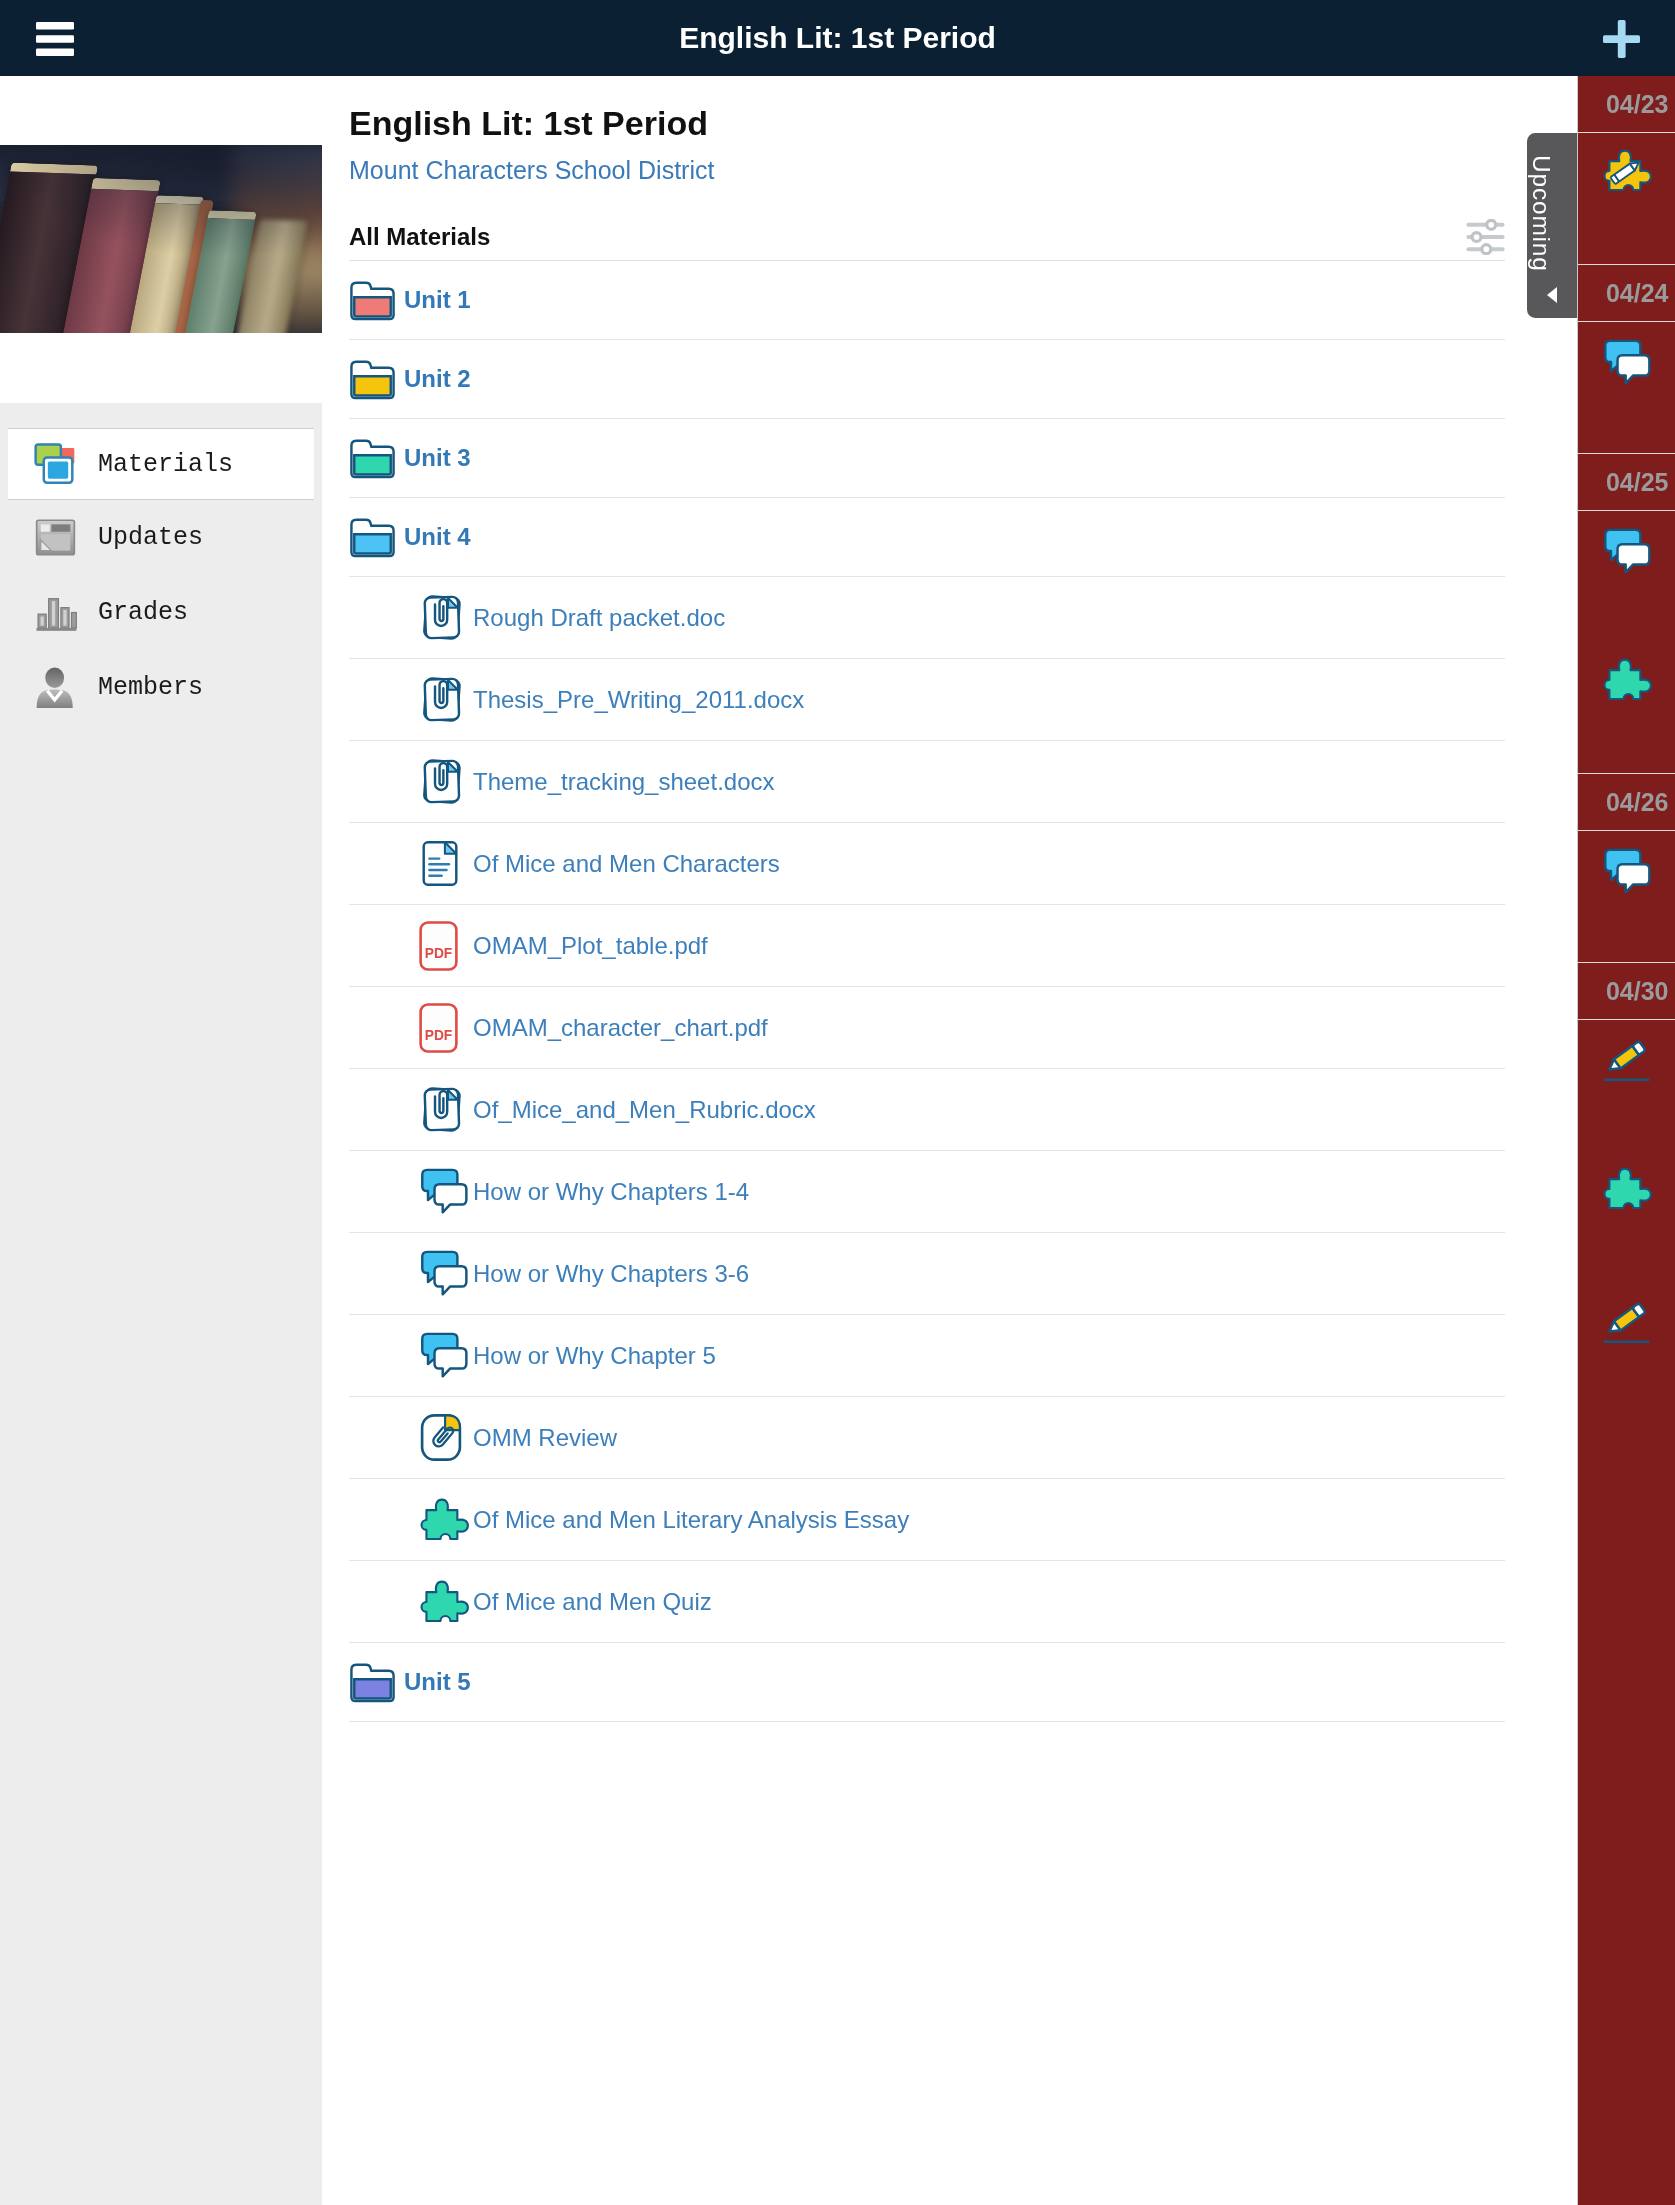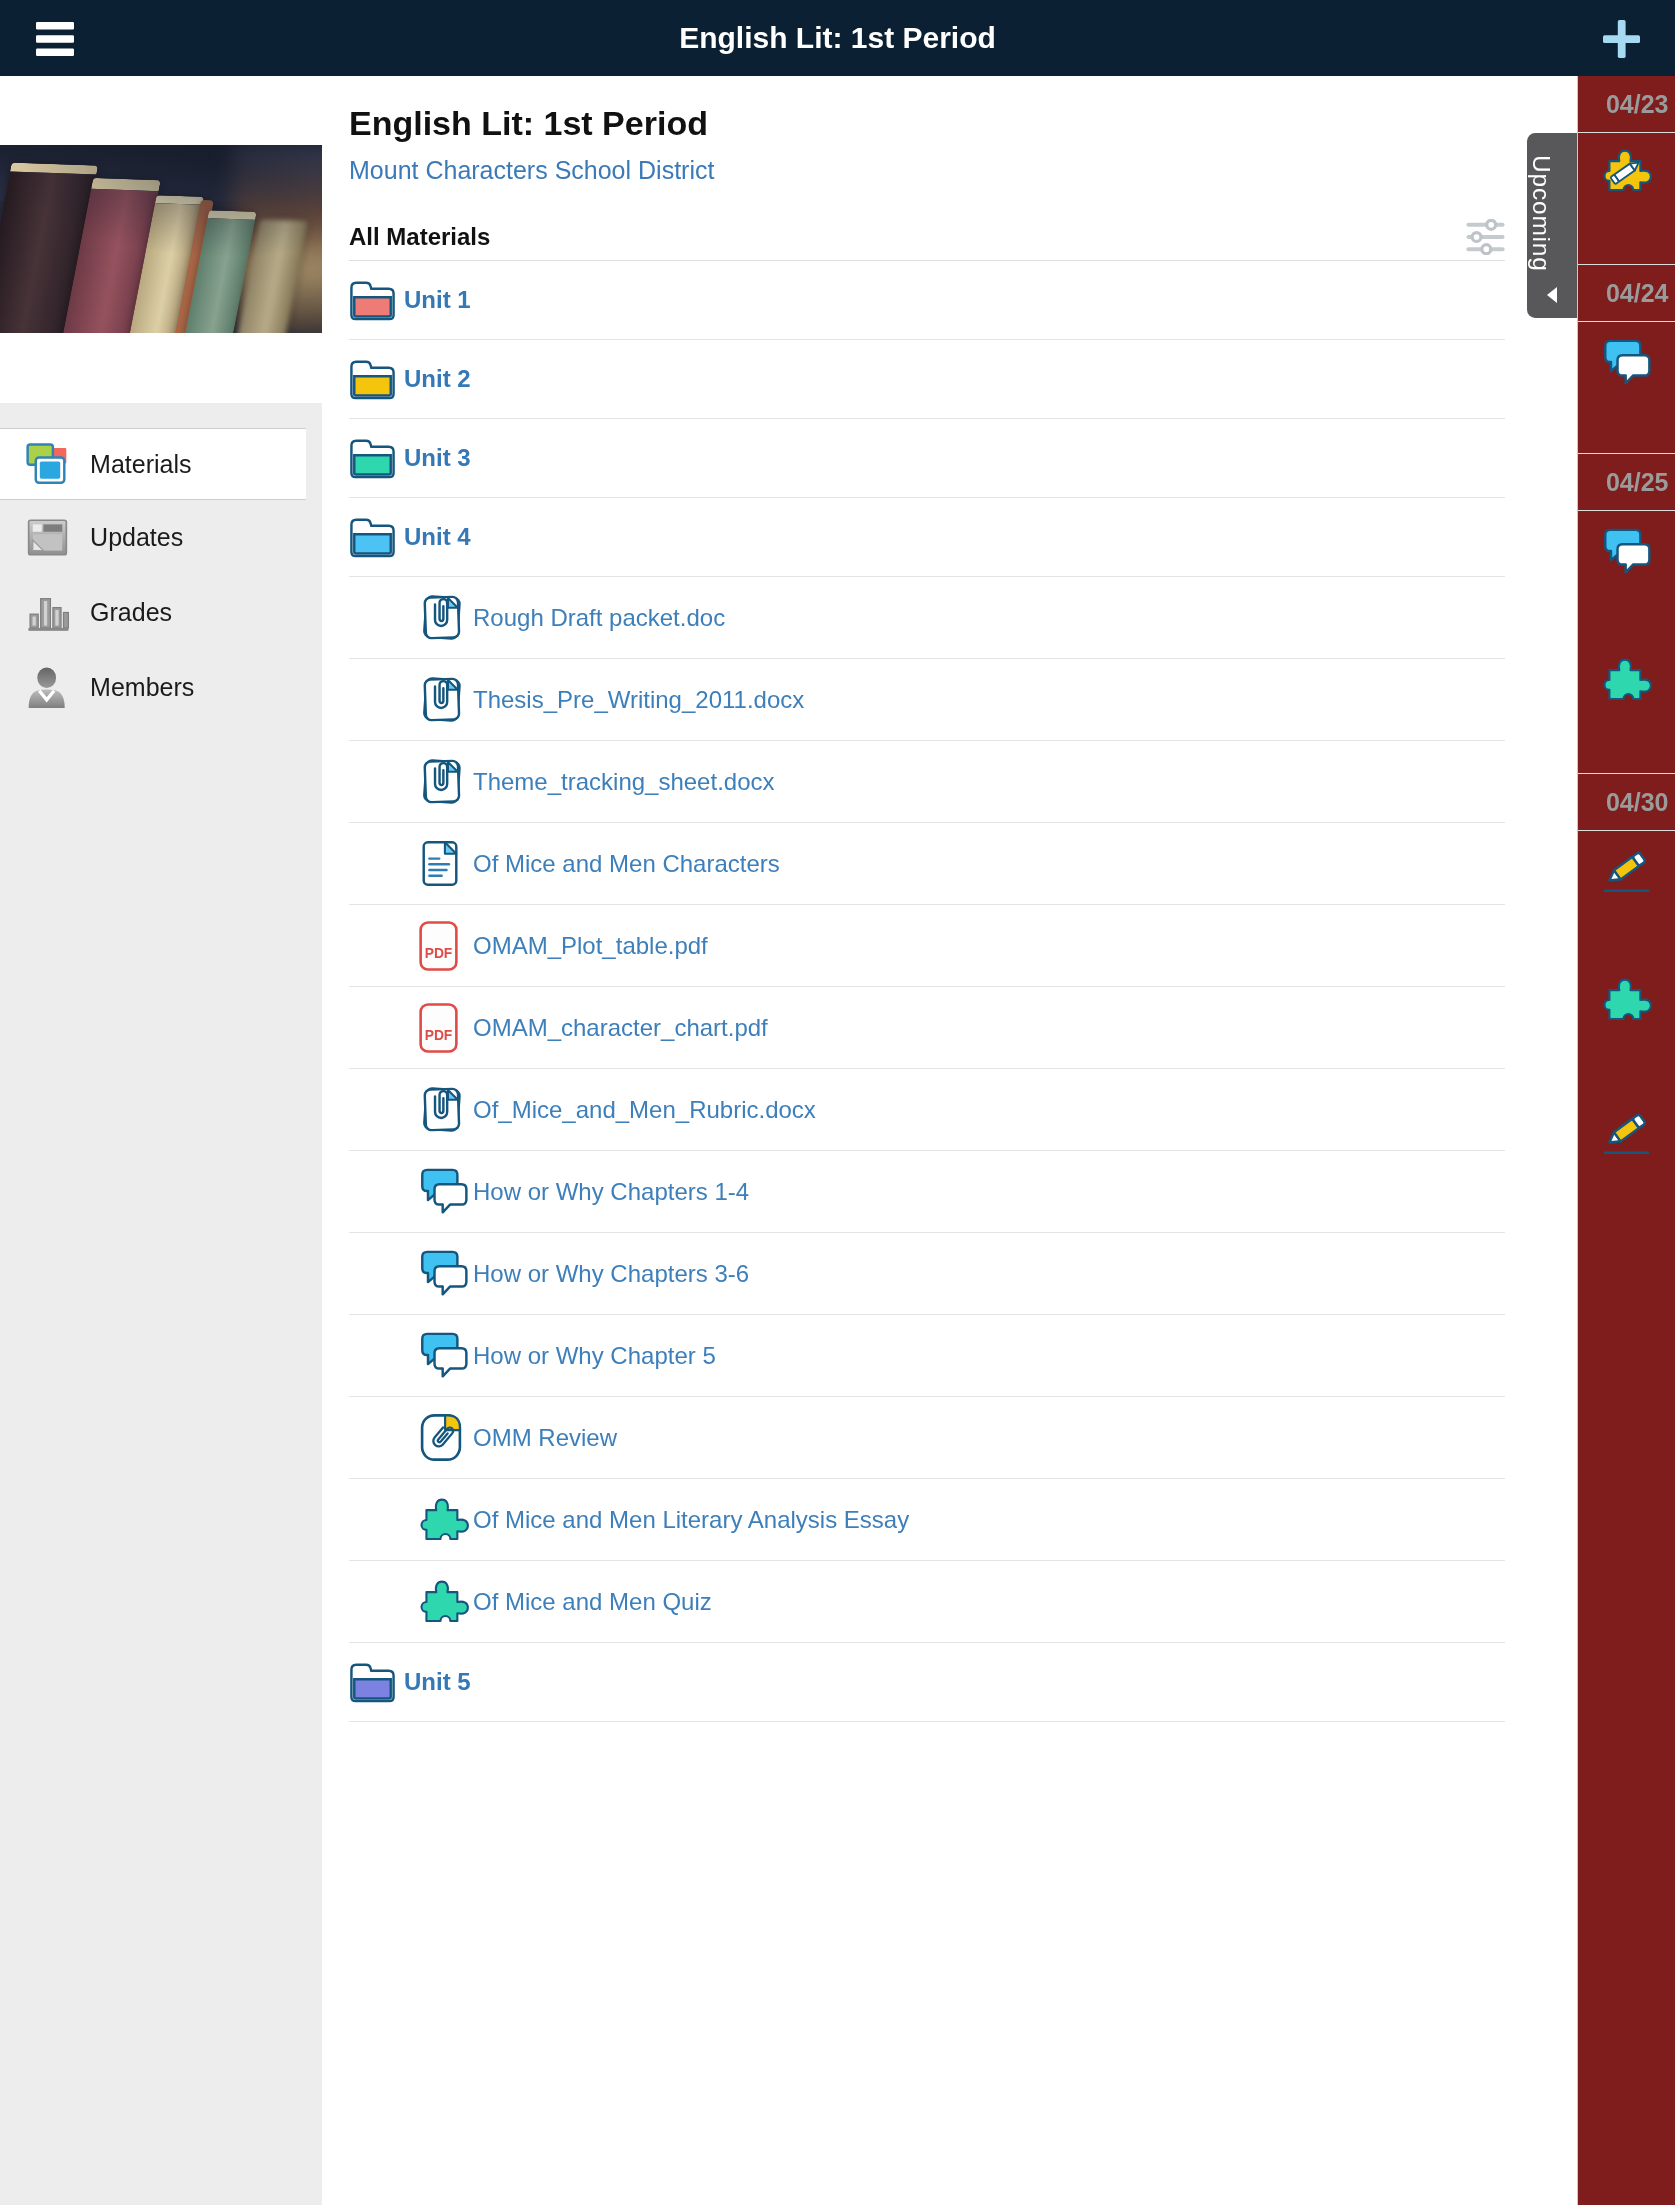--- a/index.html
+++ b/index.html
@@ -22,21 +22,21 @@
                   background:linear-gradient(180deg,#36405c 0%,#6b4a3a 38%,#a08a65 66%,#463a32 100%); filter:blur(9.8px); }
   .book { position:absolute; bottom:-6%; border-radius:4.1px 4.1px 0 0; transform:skewX(-9deg) rotate(2deg); box-shadow:0 0 8.2px rgba(0,0,0,.35); }
   .b1 { left:-2%; width:27%; height:96%; background:linear-gradient(90deg,#241a20,#473338 50%,#2a1f26); border-top:9.8px solid #d9c9a0; }
   .b2 { left:24%; width:21%; height:88%; background:linear-gradient(90deg,#6d3a46,#95525e 55%,#713c49); border-top:11.5px solid #e4d6ab; }
   .b3 { left:44%; width:15%; height:79%; background:linear-gradient(90deg,#b9a87f,#dccfa6 55%,#ab9872); border-top:8.2px solid #efe5c0; }
   .b4 { left:58%; width:4%; height:77%; background:#a96747; }
   .b5 { left:61%; width:15%; height:71%; background:linear-gradient(90deg,#5e7f6c,#87a28f 55%,#5b7a68); border-top:8.2px solid #d9d2ae; }
   .b6 { left:77%; width:15%; height:66%; background:linear-gradient(90deg,#8d8164,#b7ab89 55%,#837757); filter:blur(2.5px); }
   .thumb .haze { position:absolute; inset:0; background:radial-gradient(120% 90% at 70% 10%, rgba(20,25,40,.55), rgba(20,25,40,0) 55%); }
 
-  .side-menu { position:absolute; top:352px; left:0; width:306px; }
+  .side-menu { position:absolute; top:352px; left:8px; width:306px;font-family:Liberation Mono, monospace; }
   .side-item { height:75px; display:flex; align-items:center; padding-left:24.5px; cursor:pointer; }
   .side-item.selected { height:72px; background:#fff; border-top:1.6px solid #cfcfcf; border-bottom:1.6px solid #cfcfcf; }
   .side-icon { width:46px; display:flex; justify-content:center; }
   .side-label { margin-left:19.6px; font-size:25px; color:#1b1b1b; }
 
   
   .main { position:absolute; left:322px; top:76px; bottom:0; width:1255px; background:#fff;
           padding:0 72px 0 27px; }
   .page-title { margin-top:28px; font-size:34px; font-weight:bold; color:#111; }
   .district { margin-top:13px; font-size:25px; color:#3a7ab8; cursor:pointer; }
@@ -424,20 +424,29 @@
     <path d="M26 21 H53 Q59 21 59 27 V40 Q59 46 53 46 H39 L30 55.5 V46 H26 Q20 46 20 40 V27 Q20 21 26 21 Z" fill="#fff" stroke="#15567e" stroke-width="3" stroke-linejoin="round"></path>
           </svg></span>
       </div>
       <div class="revent">
         <span><svg width="52" height="44" viewBox="0 0 74 62">
     <path d="M12 17 H26 C24 7 28 2 34 2 C40 2 44 7 42 17 H56 V31 C66 29 71 33 71 39 C71 45 66 49 56 47 V58 H46 A7 7 0 0 0 32 58 H12 V45 A7 7 0 0 1 12 31 Z" fill="#2ed7ae" stroke="#15567e" stroke-width="3" stroke-linejoin="round"></path>
           </svg></span>
       </div>
     </div>
     <div class="rsec bt">
+      <div class="rdate">04/26</div>
+      <div class="revent">
+        <span><svg width="51" height="49" viewBox="0 0 62 60">
+    <path d="M11 3.5 H42 Q48 3.5 48 9.5 V23.5 Q48 29.5 42 29.5 H25 L12 40.5 V29.5 H11 Q5 29.5 5 23.5 V9.5 Q5 3.5 11 3.5 Z" fill="#3fc1f2" stroke="#15567e" stroke-width="3" stroke-linejoin="round"></path>
+    <path d="M26 21 H53 Q59 21 59 27 V40 Q59 46 53 46 H39 L30 55.5 V46 H26 Q20 46 20 40 V27 Q20 21 26 21 Z" fill="#fff" stroke="#15567e" stroke-width="3" stroke-linejoin="round"></path>
+          </svg></span>
+      </div>
+    </div>
+    <div class="rsec bt">
       <div class="rdate">04/30</div>
       <div class="revent">
         <span><svg width="51" height="47" viewBox="0 0 62 58">
     <g transform="rotate(-36 31 26)" stroke="#15567e" stroke-width="3">
       <path d="M17 19 L5 26 L17 33 Z" fill="#fff" stroke-linejoin="round"></path>
       <rect x="17" y="19" width="28" height="14" fill="#f5c40d"></rect>
       <rect x="45" y="19" width="10" height="14" rx="3" fill="#fff"></rect>
             </g>
     <line x1="3" y1="54" x2="59" y2="54" stroke="#15567e" stroke-width="3.2"></line>
           </svg></span>

